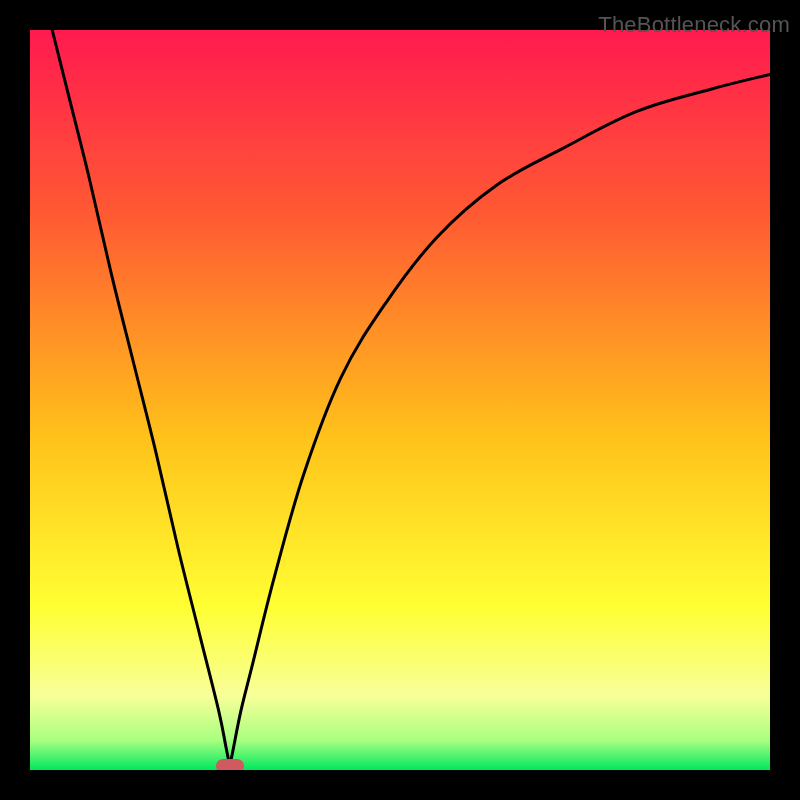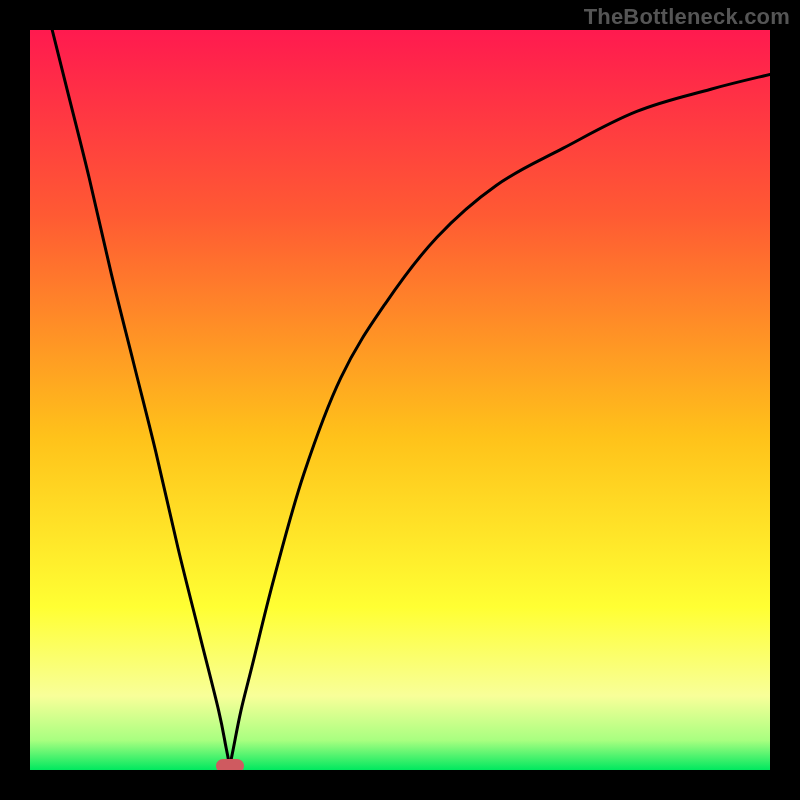--- a/index.html
+++ b/index.html
@@ -12,25 +12,25 @@
     font-family: Arial, Helvetica, sans-serif;
   }
   .frame {
     position: relative;
     width: 800px;
     height: 800px;
     background: #000;
   }
   .watermark {
     position: absolute;
-    top: 4px;
+    top: 12px;
     right: 10px;
     color: #555;
     font-size: 22px;
-    font-weight: 700;
+    font-weight: 400;
     letter-spacing: 0.2px;
     z-index: 5;
   }
   .plot {
     position: absolute;
     left: 30px;
     top: 30px;
     width: 740px;
     height: 740px;
     overflow: hidden;

